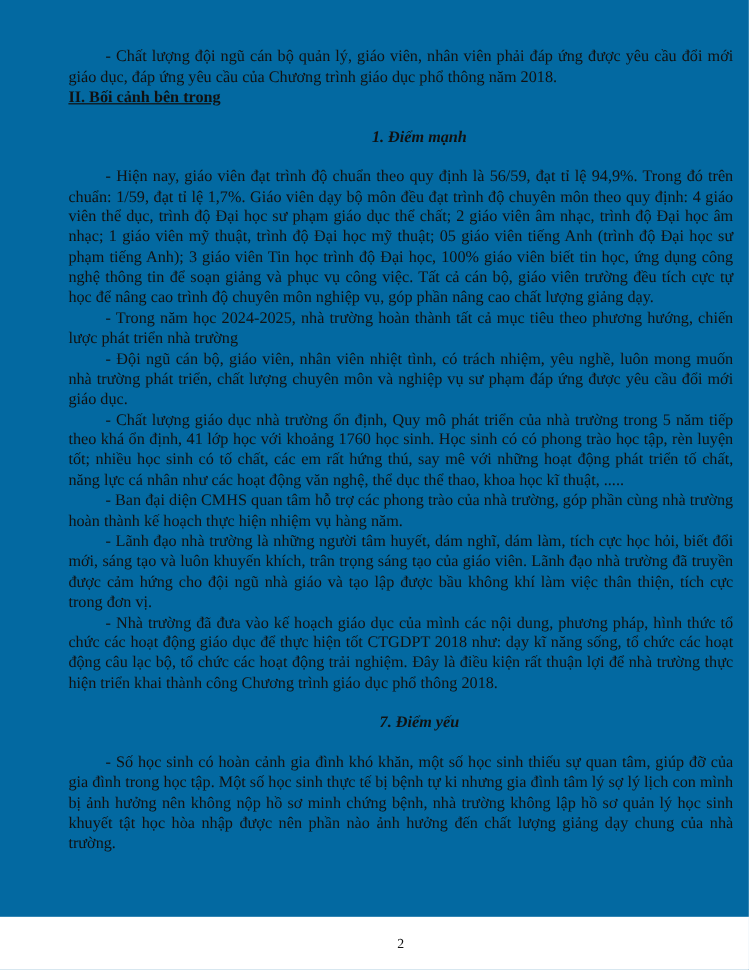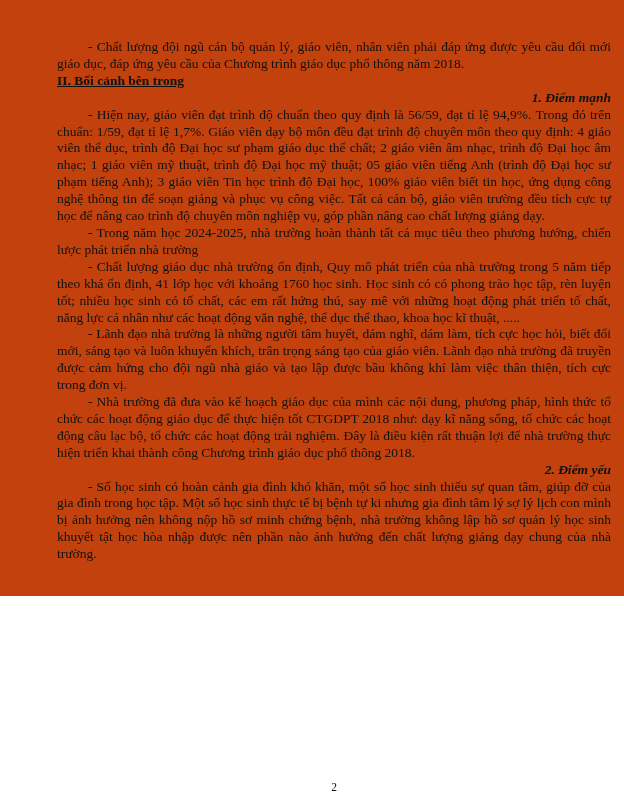--- a/index.html
+++ b/index.html
@@ -13,22 +13,22 @@
     position: relative;
     overflow: hidden;
     font-family: "Liberation Serif", "DejaVu Serif", serif;
     color: #111111;
   }
   .page {
     position: absolute;
     left: 0;
     top: 0;
     width: 624px;
-    height: 596px;
-    background: #c2410c;
+    height: 764px;
+    background: #0369a1;
   }
   .content {
     position: absolute;
     left: 57px;
     top: 39px;
     width: 554px;
     font-size: 13.5px;
     line-height: 16.9px;
     text-align: justify;
   }
@@ -37,25 +37,25 @@
     text-indent: 31px;
   }
   .heading-1 {
     margin: 0;
     font-weight: bold;
     text-indent: 0;
     text-align: left;
     text-decoration: underline;
   }
   .heading-2 {
-    margin: 0;
+    margin: 16px;
     font-weight: bold;
     font-style: italic;
     text-indent: 31px;
-    text-align: right;
+    text-align: center;
   }
   .footer {
     position: absolute;
     left: 57px;
     top: 780px;
     width: 554px;
     text-align: center;
     font-size: 11.5px;
     line-height: 14px;
   }
@@ -63,20 +63,22 @@
 </head>
 <body>
 
 <div class="page">
   <div class="content">
     <p class="para">- Chất lượng đội ngũ cán bộ quản lý, giáo viên, nhân viên phải đáp ứng được yêu cầu đổi mới giáo dục, đáp ứng yêu cầu của Chương trình giáo dục phổ thông năm 2018.</p>
     <p class="heading-1">II. Bối cảnh bên trong</p>
     <p class="heading-2">1. Điểm mạnh</p>
     <p class="para">- Hiện nay, giáo viên đạt trình độ chuẩn theo quy định là 56/59, đạt tỉ lệ 94,9%. Trong đó trên chuẩn: 1/59, đạt tỉ lệ 1,7%. Giáo viên dạy bộ môn đều đạt trình độ chuyên môn theo quy định: 4 giáo viên thể dục, trình độ Đại học sư phạm giáo dục thể chất; 2 giáo viên âm nhạc, trình độ Đại học âm nhạc; 1 giáo viên mỹ thuật, trình độ Đại học mỹ thuật; 05 giáo viên tiếng Anh (trình độ Đại học sư phạm tiếng Anh); 3 giáo viên Tin học trình độ Đại học, 100% giáo viên biết tin học, ứng dụng công nghệ thông tin để soạn giảng và phục vụ công việc. Tất cả cán bộ, giáo viên trường đều tích cực tự học để nâng cao trình độ chuyên môn nghiệp vụ, góp phần nâng cao chất lượng giảng dạy.</p>
     <p class="para">- Trong năm học 2024-2025, nhà trường hoàn thành tất cả mục tiêu theo phương hướng, chiến lược phát triển nhà trường</p>
+    <p class="para">- Đội ngũ cán bộ, giáo viên, nhân viên nhiệt tình, có trách nhiệm, yêu nghề, luôn mong muốn nhà trường phát triển, chất lượng chuyên môn và nghiệp vụ sư phạm đáp ứng được yêu cầu đổi mới giáo dục.</p>
     <p class="para">- Chất lượng giáo dục nhà trường ổn định, Quy mô phát triển của nhà trường trong 5 năm tiếp theo khá ổn định, 41 lớp học với khoảng 1760 học sinh. Học sinh có có phong trào học tập, rèn luyện tốt; nhiều học sinh có tố chất, các em rất hứng thú, say mê với những hoạt động phát triển tố chất, năng lực cá nhân như các hoạt động văn nghệ, thể dục thể thao, khoa học kĩ thuật, .....</p>
+    <p class="para">- Ban đại diện CMHS quan tâm hỗ trợ các phong trào của nhà trường, góp phần cùng nhà trường hoàn thành kế hoạch thực hiện nhiệm vụ hàng năm.</p>
     <p class="para">- Lãnh đạo nhà trường là những người tâm huyết, dám nghĩ, dám làm, tích cực học hỏi, biết đổi mới, sáng tạo và luôn khuyến khích, trân trọng sáng tạo của giáo viên. Lãnh đạo nhà trường đã truyền được cảm hứng cho đội ngũ nhà giáo và tạo lập được bầu không khí làm việc thân thiện, tích cực trong đơn vị.</p>
     <p class="para">- Nhà trường đã đưa vào kế hoạch giáo dục của mình các nội dung, phương pháp, hình thức tổ chức các hoạt động giáo dục để thực hiện tốt CTGDPT 2018 như: dạy kĩ năng sống, tổ chức các hoạt động câu lạc bộ, tổ chức các hoạt động trải nghiệm. Đây là điều kiện rất thuận lợi để nhà trường thực hiện triển khai thành công Chương trình giáo dục phổ thông 2018.</p>
-    <p class="heading-2">2. Điểm yếu</p>
+    <p class="heading-2">7. Điểm yếu</p>
     <p class="para">- Số học sinh có hoàn cảnh gia đình khó khăn, một số học sinh thiếu sự quan tâm, giúp đỡ của gia đình trong học tập. Một số học sinh thực tế bị bệnh tự ki nhưng gia đình tâm lý sợ lý lịch con mình bị ảnh hưởng nên không nộp hồ sơ minh chứng bệnh, nhà trường không lập hồ sơ quản lý học sinh khuyết tật học hòa nhập được nên phần nào ảnh hưởng đến chất lượng giảng dạy chung của nhà trường.</p>
   </div>
   <div class="footer">2</div>
 </div>
 
 </body></html>

